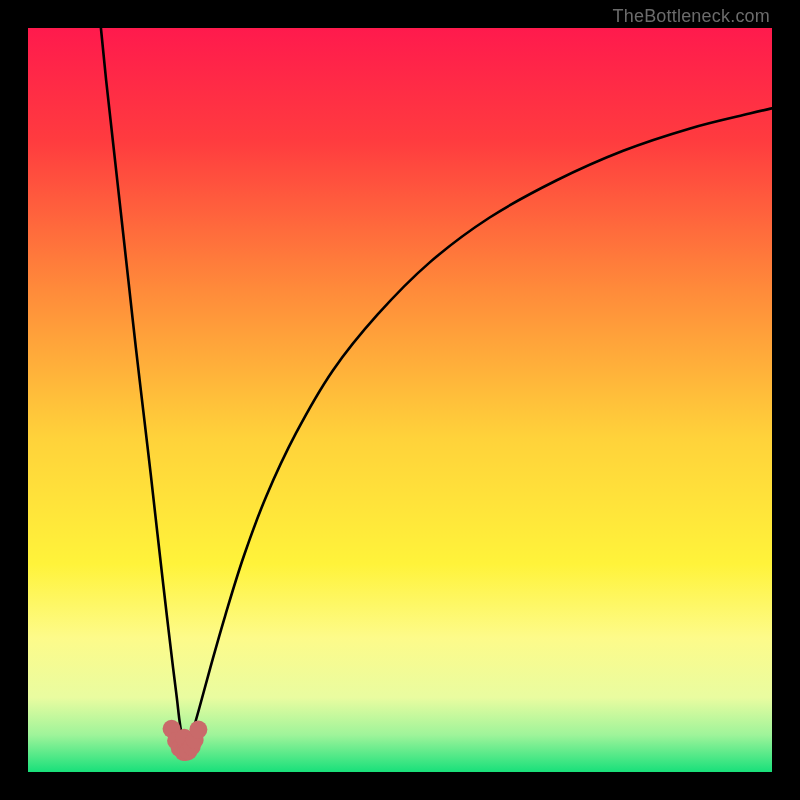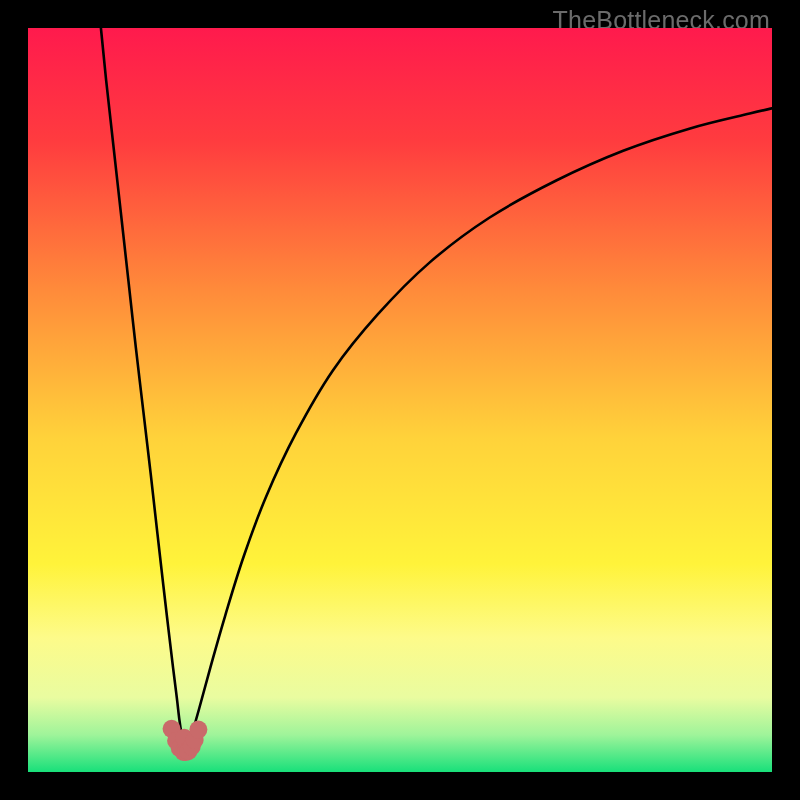--- a/index.html
+++ b/index.html
@@ -31,21 +31,21 @@
   }
   .curve-svg {
     position: absolute;
     inset: 0;
   }
   .watermark {
     position: absolute;
     top: 6px;
     right: 30px;
     color: #6b6b6b;
-    font-size: 25px;
+    font-size: 18px;
     letter-spacing: 0.2px;
     font-weight: 400;
   }
 </style>
 </head>
 <body>
 
 <div class="frame">
 
   <div class="watermark">TheBottleneck.com</div>

